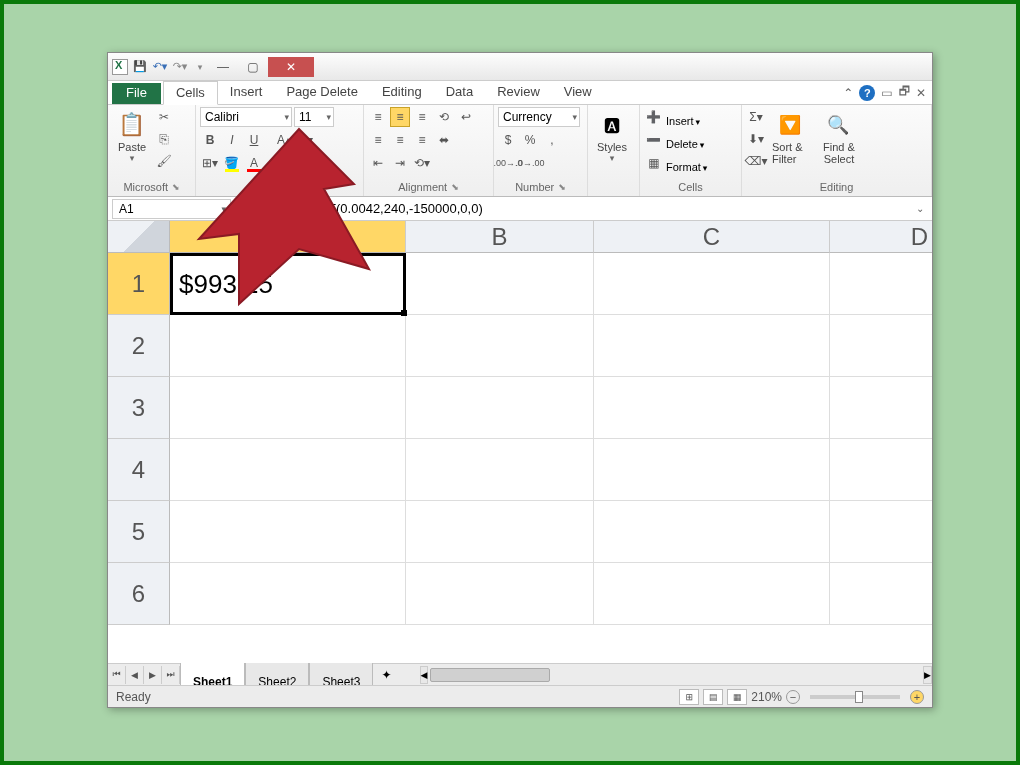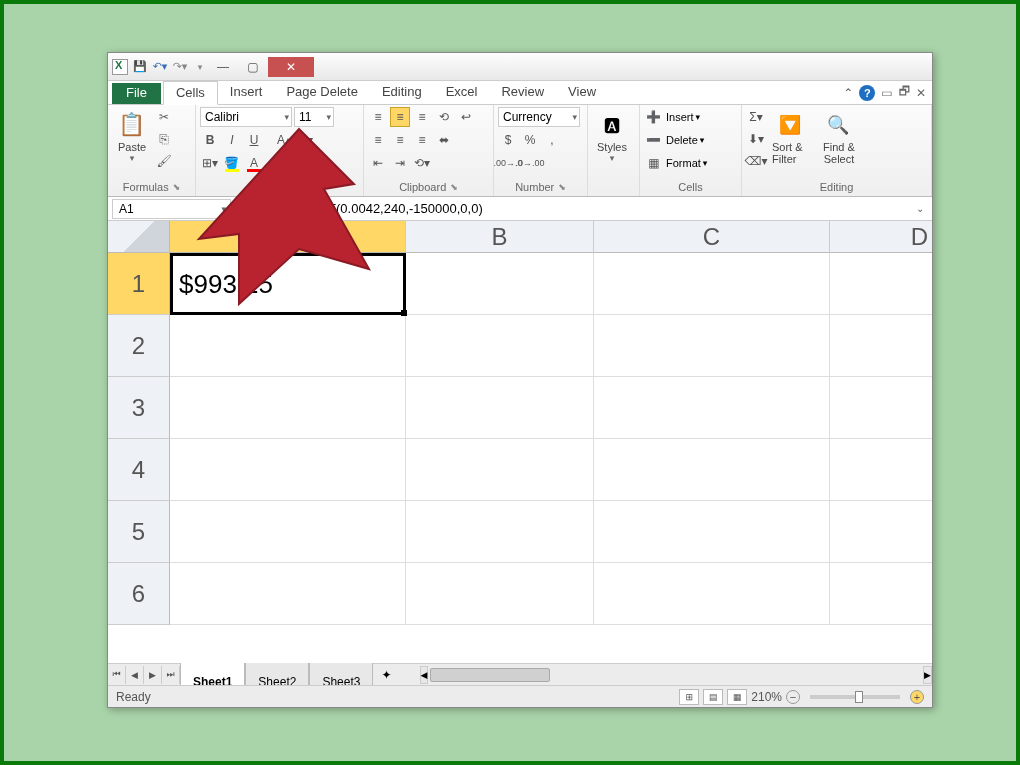--- a/index.html
+++ b/index.html
@@ -23,21 +23,21 @@
 .help-icon { width: 16px; height: 16px; border-radius: 50%; background: #1e6fc2; color: #fff; display: flex; align-items: center; justify-content: center; font-size: 11px; font-weight: bold; }
 .ribbon { height: 92px; background: linear-gradient(#fbfbfb,#efefef); border-bottom: 1px solid #bbb; display: flex; }
 .group { border-right: 1px solid #ddd; display: flex; flex-direction: column; padding: 2px 4px; }
 .group-body { flex: 1; display: flex; align-items: flex-start; gap: 2px; }
 .group-label { text-align: center; font-size: 11px; color: #666; padding: 1px 0; display: flex; justify-content: center; align-items: center; gap: 4px; }
 .launcher { font-size: 9px; color: #888; }
 .bigbtn { display: flex; flex-direction: column; align-items: center; padding: 2px 4px; cursor: pointer; }
 .bigbtn-icon { width: 32px; height: 32px; display: flex; align-items: center; justify-content: center; font-size: 22px; }
 .bigbtn-label { font-size: 11px; color: #444; }
 .col { display: flex; flex-direction: column; gap: 2px; }
-.row { display: flex; gap: 2px; align-items: center; }
+.row { display: flex; gap: 2px; align-items: flex-end; }
 .sbtn { width: 20px; height: 20px; display: flex; align-items: center; justify-content: center; font-size: 12px; color: #555; border: 1px solid transparent; cursor: pointer; }
 .sbtn.hl { background: #ffd766; border: 1px solid #c9a227; }
 .combo { height: 20px; border: 1px solid #ccc; background: #fff; font-size: 12px; padding: 0 14px 0 4px; display: flex; align-items: center; position: relative; cursor: pointer; }
 .combo::after { content: "▾"; position: absolute; right: 2px; font-size: 9px; color: #666; }
 .formula-bar { height: 24px; display: flex; border-bottom: 1px solid #ccc; background: #fff; align-items: center; }
 .name-box { width: 119px; border: 1px solid #ccc; height: 20px; margin: 0 4px; padding: 0 18px 0 6px; font-size: 12px; display: flex; align-items: center; position: relative; }
 .name-box::after { content: "▾"; position: absolute; right: 4px; font-size: 9px; color: #666; }
 .fx { width: 20px; text-align: center; font-style: italic; font-size: 12px; color: #555; cursor: pointer; }
 .formula-input { flex: 1; font-size: 13px; padding: 0 6px; height: 20px; display: flex; align-items: center; }
 .formula-expand { width: 16px; font-size: 10px; color: #666; cursor: pointer; }
@@ -88,21 +88,21 @@
       <div class="winbtn close">✕</div>
     </div>
   </div>
 
   <div class="tabs">
     <div class="file-tab">File</div>
     <div class="tab active">Cells</div>
     <div class="tab">Insert</div>
     <div class="tab">Page Delete</div>
     <div class="tab">Editing</div>
-    <div class="tab">Excel</div>
+    <div class="tab">Data</div>
     <div class="tab">Review</div>
     <div class="tab">View</div>
     <div class="tabs-right">
       <span>⌃</span>
       <span class="help-icon">?</span>
       <span>▭</span>
       <span>🗗</span>
       <span>✕</span>
     </div>
   </div>
@@ -115,21 +115,21 @@
           <div class="bigbtn-label">Paste</div>
           <div style="font-size:9px;color:#666">▾</div>
         </div>
         <div class="col">
           <div class="sbtn">✂</div>
           <div class="sbtn">⎘</div>
           <div class="sbtn">🖌</div>
         </div>
       </div>
       <div class="group-label">
-          <span>Formulas</span>
+          <span>Microsoft</span>
           <span class="launcher">⬊</span>
         </div>
     </div>
 
     <div class="group" style="width:168px">
       <div class="group-body col" style="gap:3px">
         <div class="row">
           <div class="combo" style="width:92px">Calibri</div>
           <div class="combo" style="width:40px">11</div>
         </div>
@@ -168,21 +168,21 @@
           <div class="sbtn">≡</div>
           <div class="sbtn">⬌</div>
         </div>
         <div class="row">
           <div class="sbtn">⇤</div>
           <div class="sbtn">⇥</div>
           <div class="sbtn">⟲▾</div>
         </div>
       </div>
       <div class="group-label">
-          <span>Clipboard</span>
+          <span>Alignment</span>
           <span class="launcher">⬊</span>
         </div>
     </div>
 
     <div class="group" style="width:94px">
       <div class="group-body col" style="gap:3px">
         <div class="combo" style="width:82px">Currency</div>
         <div class="row">
           <div class="sbtn">$</div>
           <div class="sbtn">%</div>

